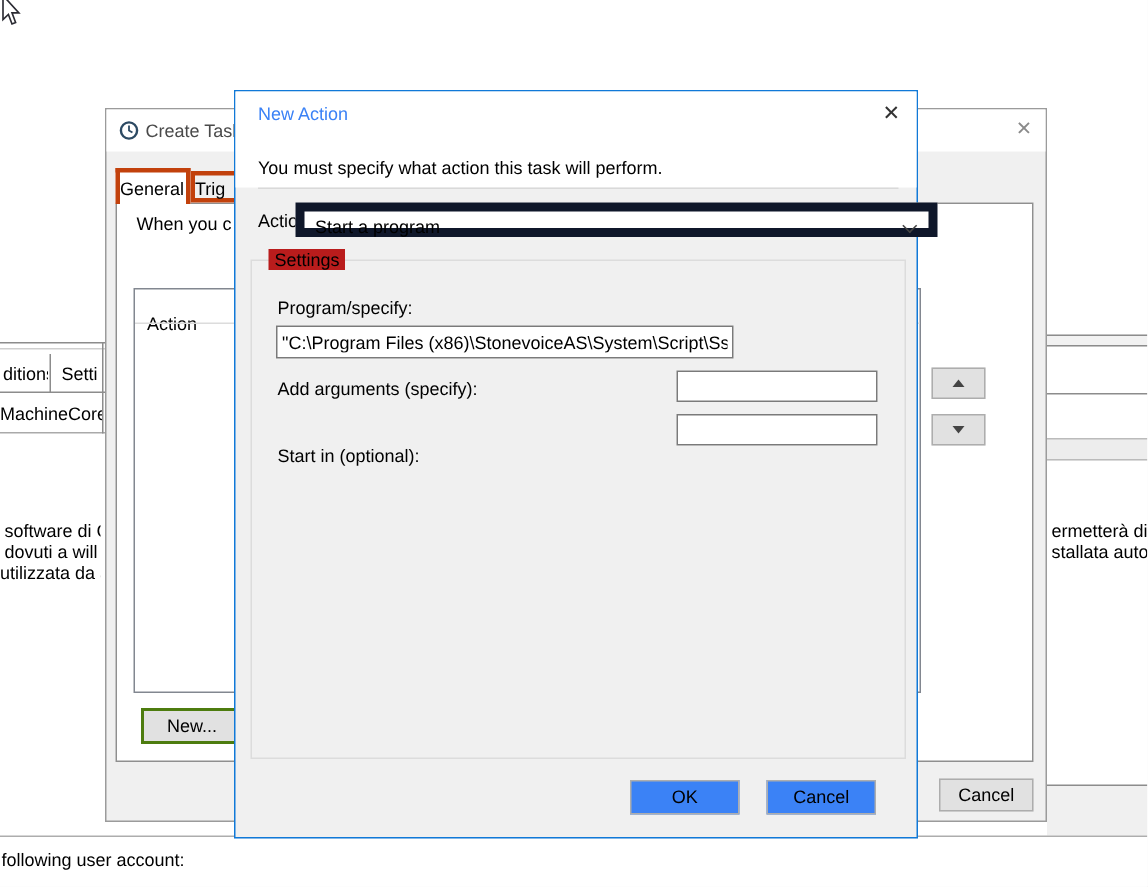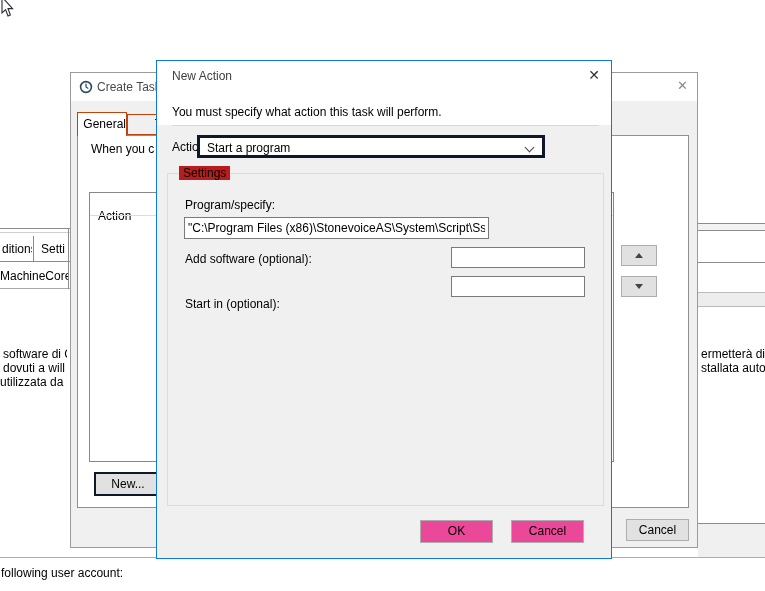--- a/index.html
+++ b/index.html
@@ -17,21 +17,21 @@
   
   .ct-dialog {
     position: absolute; left: 70px; top: 72px; width: 628px; height: 476px;
     background: #f0f0f0; border: 1px solid #9b9b9b; z-index: 1;
   }
   .ct-titlebar { position: absolute; left: 0; top: 0; right: 0; height: 28px; background: #fff; }
   .ct-title { position: absolute; left: 26px; top: 7px; color: #4a4a4a; white-space: nowrap; }
   .ct-close { position: absolute; right: 9px; top: 5px; font-size: 13px; color: #8a8a8a; cursor: default; }
   .ct-tab {
     position: absolute; height: 21px; top: 41px; background: #f0f0f0;
-    border: 1px solid #c2410c; text-align: right; line-height: 19px; z-index: 3;
+    border: 3px solid #c2410c; text-align: left; line-height: 19px; z-index: 3;
   }
   .ct-tab.selected { top: 39px; height: 24px; background: #fff; border-bottom: 0; line-height: 22px; }
   .ct-page {
     position: absolute; left: 6px; top: 62px; width: 612px; height: 373px;
     background: #fff; border: 1px solid #8f8f8f; z-index: 2;
   }
   .ct-intro { position: absolute; left: 13px; top: 6px; white-space: nowrap; }
   .ct-list {
     position: absolute; left: 11px; top: 56px; width: 525px; height: 270px;
     background: #fff; border: 1px solid #828790;
@@ -40,62 +40,62 @@
   .ct-list-header-line { position: absolute; left: 0; right: 0; top: 22px; height: 1px; background: #dcdcdc; }
   .spin-btn {
     position: absolute; left: 543px; width: 36px; height: 21px;
     background: #e1e1e1; border: 1px solid #adadad;
     display: flex; align-items: center; justify-content: center;
   }
   .tri-up { width: 0; height: 0; border-left: 4px solid transparent; border-right: 4px solid transparent; border-bottom: 5px solid #444; }
   .tri-down { width: 0; height: 0; border-left: 4px solid transparent; border-right: 4px solid transparent; border-top: 5px solid #444; }
   .ct-new-btn {
     position: absolute; left: 16px; top: 336px; width: 68px; height: 24px;
-    background: #e1e1e1; border: 2px solid #0f172a; text-align: center; line-height: 20px;
+    background: #e1e1e1; border: 2px solid #4d7c0f; text-align: center; line-height: 20px;
   }
   .ct-cancel-btn {
     position: absolute; left: 555px; top: 446px; width: 63px; height: 22px;
     background: #e1e1e1; border: 1px solid #adadad; text-align: center; line-height: 20px;
   }
 
   
   .na-dialog {
     position: absolute; left: 156px; top: 60px; width: 456px; height: 499px;
     background: #f0f0f0; border: 1px solid #1079d8; z-index: 5;
   }
   .na-header { position: absolute; left: 0; top: 0; right: 0; height: 64px; background: #fff; }
-  .na-title { position: absolute; left: 15px; top: 8px; color: #404040; }
+  .na-title { position: absolute; left: 15px; top: 8px; color: #3b82f6; }
   .na-close { position: absolute; right: 11px; top: 6px; font-size: 14px; color: #333; cursor: default; }
   .na-instruction { position: absolute; left: 15px; top: 44px; white-space: nowrap; }
   .na-divider { position: absolute; left: 15px; top: 64px; width: 427px; height: 1px; background: #d9d9d9; }
   .na-action-label { position: absolute; left: 15px; top: 79px; }
   .na-combo {
-    position: absolute; left: 40px; top: 74px; width: 348px; height: 23px;
-    background: #fff; border: 3px solid #0f172a; line-height: 21px; padding-left: 7px;
+    position: absolute; left: 40px; top: 74px; width: 428px; height: 23px;
+    background: #fff; border: 6px solid #0f172a; line-height: 21px; padding-left: 7px;
   }
   .combo-chevron {
     position: absolute; right: 9px; top: 6px; width: 7px; height: 7px;
     border-right: 1px solid #444; border-bottom: 1px solid #444;
     transform: rotate(45deg);
   }
   .na-group { position: absolute; left: 10px; top: 112px; width: 437px; height: 333px; border: 1px solid #dcdcdc; }
   .na-group-label { position: absolute; left: 22px; top: 105px; background: #b91c1c; padding: 0 4px; }
   .na-label { position: absolute; white-space: nowrap; }
   .na-input {
     position: absolute; background: #fff; border: 1px solid #7a7a7a;
     font-family: "Liberation Sans", sans-serif; font-size: 12px; padding: 0 3px;
     white-space: nowrap; overflow: hidden;
   }
   .na-browse-btn {
     position: absolute; left: 336px; top: 155px; width: 92px; height: 25px;
     background: #e1e1e1; border: 2px solid #0078d7; text-align: center; line-height: 20px;
   }
   .na-btn {
     position: absolute; top: 459px; width: 73px; height: 23px;
-    background: #ec4899; border: 1px solid #adadad; text-align: center; line-height: 21px;
+    background: #3b82f6; border: 1px solid #adadad; text-align: center; line-height: 21px;
   }
 
   
   .bg-band { position: absolute; }
   .cursor { position: absolute; left: 1px; top: -3px; z-index: 9; }
 </style>
 </head>
 <body>
 
 <div class="screen">
@@ -177,21 +177,21 @@
       <span>Start a program</span>
       <span class="combo-chevron"></span>
     </div>
 
     <div class="na-group"></div>
     <span class="na-group-label">Settings</span>
 
     <span class="na-label" style="left:28px;top:137px">Program/specify:</span>
     <input class="na-input" style="left: 27px; top: 156px; width: 305px; height: 22px;" type="text" value="&quot;C:\Program Files (x86)\StonevoiceAS\System\Script\Ssar">
 
-    <span class="na-label" style="left:28px;top:191px">Add software (optional):</span>
+    <span class="na-label" style="left:28px;top:191px">Add arguments (specify):</span>
     <input class="na-input" style="left: 294px; top: 186px; width: 134px; height: 21px;" type="text" value="">
 
     <span class="na-label" style="left:28px;top:236px">Start in (optional):</span>
     <input class="na-input" style="left: 294px; top: 215px; width: 134px; height: 21px;" type="text" value="">
 
     <div class="na-btn" style="left:263px">OK</div>
     <div class="na-btn" style="left:354px">Cancel</div>
   </div>
 
   <div class="cursor">

